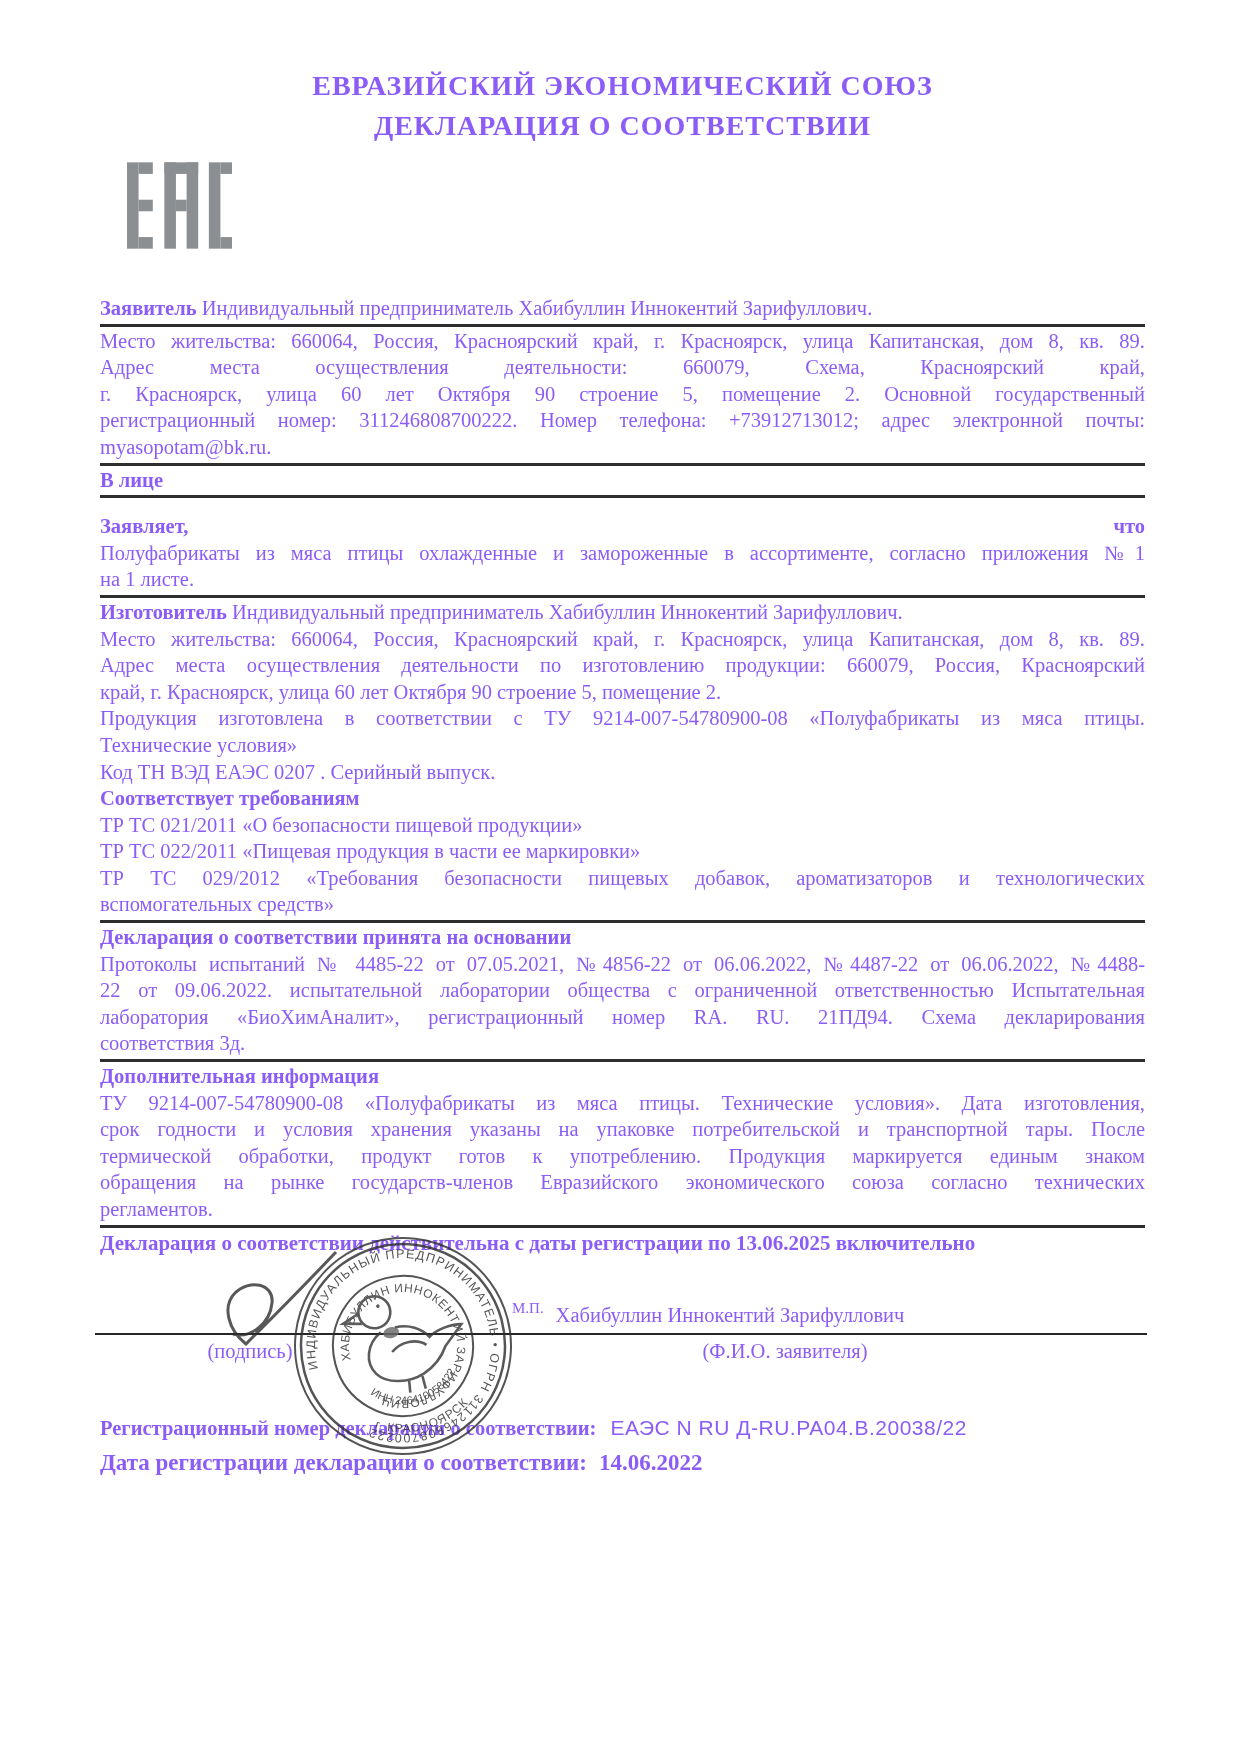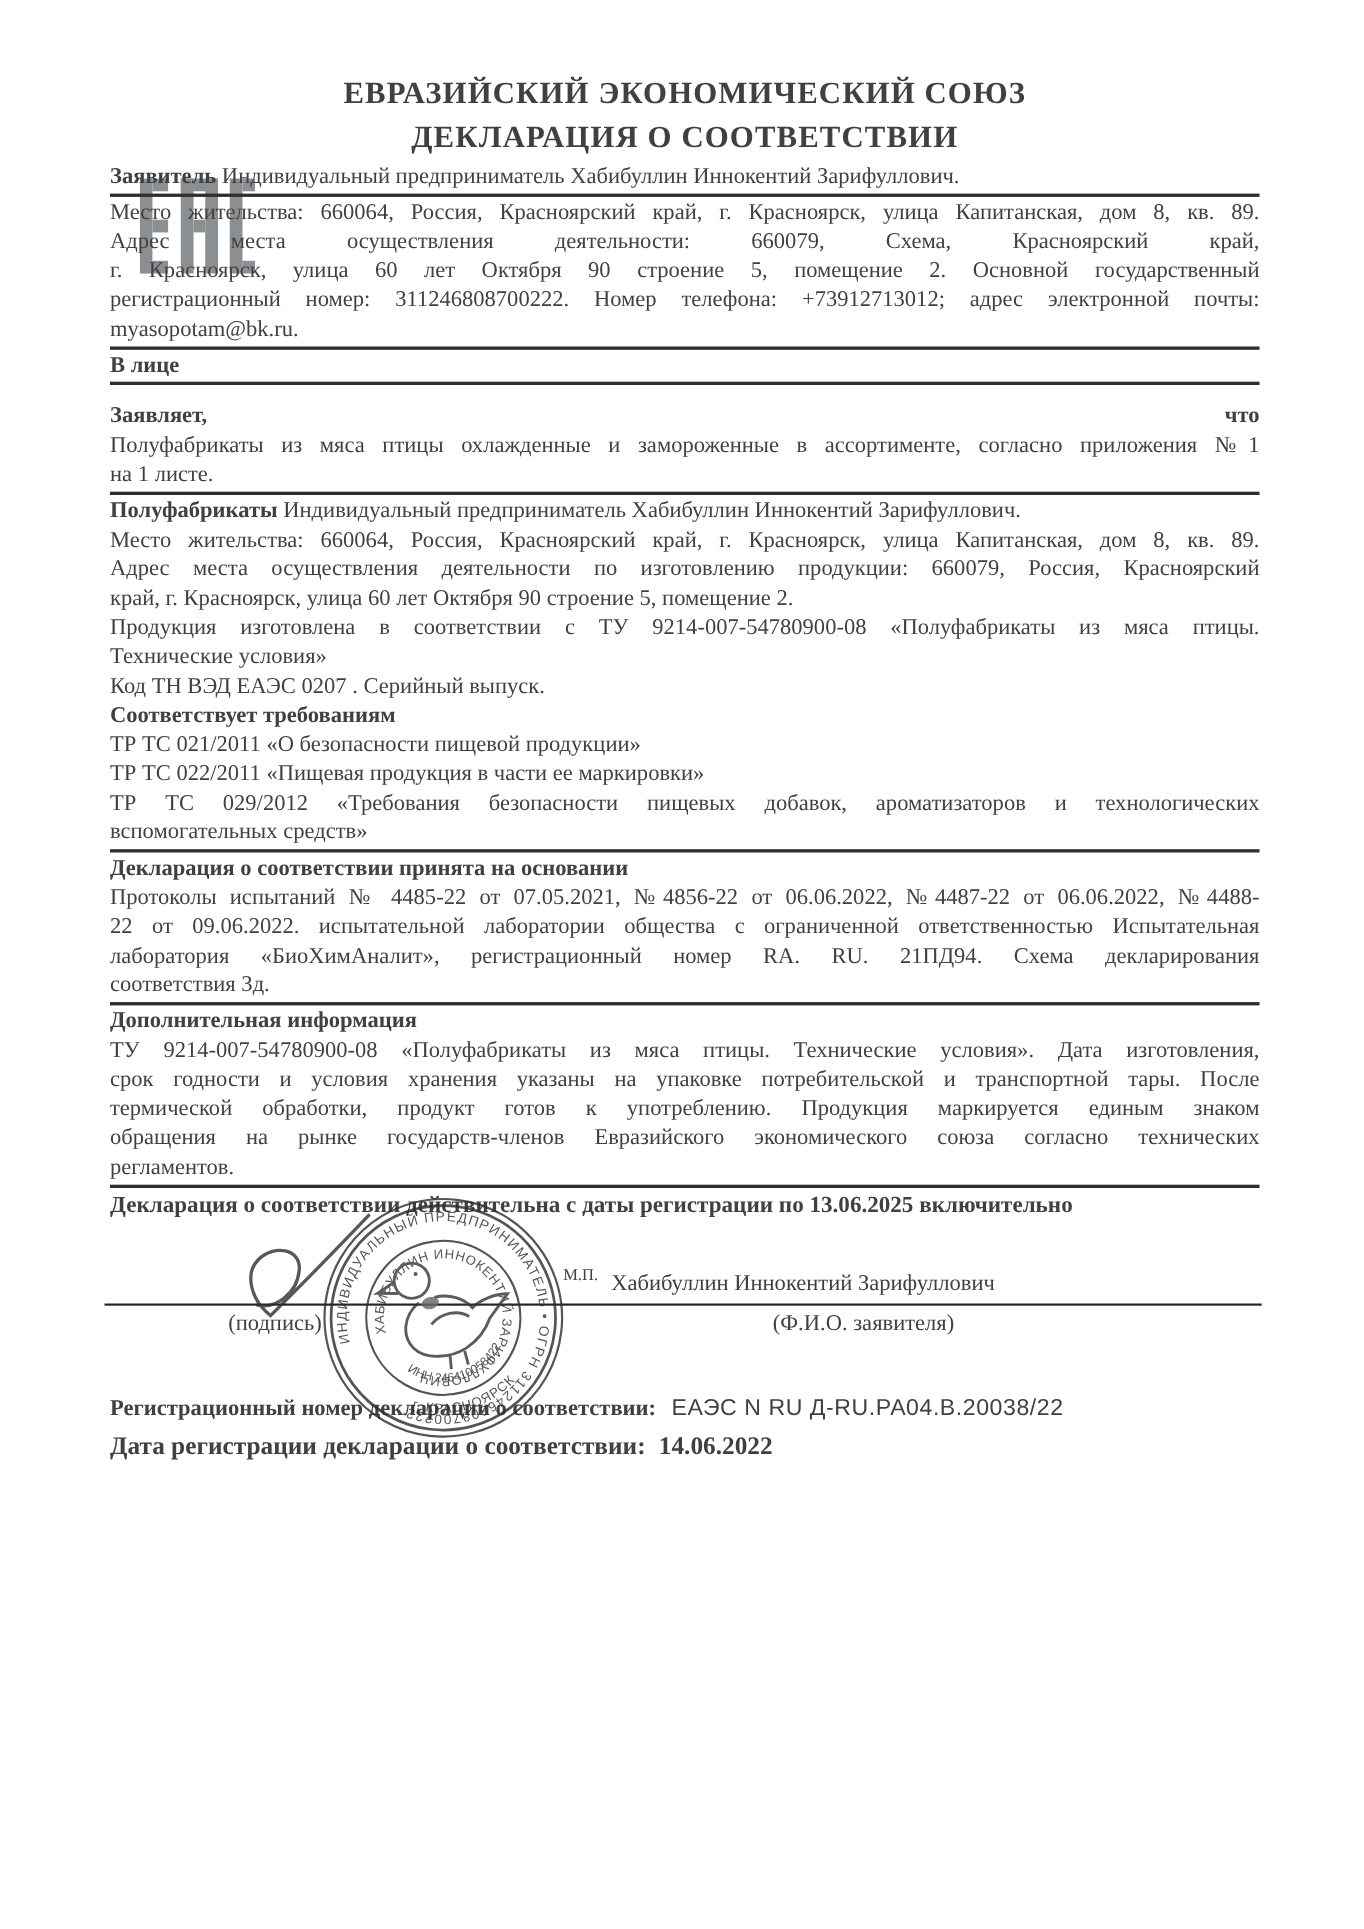--- a/index.html
+++ b/index.html
@@ -1,30 +1,30 @@
 <!DOCTYPE html>
 <html lang="ru"><head>
 <meta charset="utf-8">
 <style>
   html,body { margin:0; padding:0; background:#ffffff; }
   .page {
     position:relative; width:1240px; height:1754px; background:#ffffff;
     font-family:"Liberation Serif","DejaVu Serif",serif;
-    color:#404040; overflow:hidden;
+    color:#8b5cf6; overflow:hidden;
   }
   .content { position:absolute; left:100px; top:0; width:1045px; }
   .doc-title { padding-top:66px; text-align:center; font-weight:bold;
                font-size:28px; line-height:40px; letter-spacing:1px; }
   .eac { position:absolute; left:127px; top:157px; }
   .sec { border-bottom:3px solid #2e2e2e; padding:1px 0 2px; }
   .line { font-size:20.5px; line-height:26.6px; white-space:normal; }
   .jl { text-align:justify; text-align-last:justify; }
   .pl { text-align:left; }
   .b { font-weight:bold; }
-  .applicant-sec { }
+  .applicant-sec { margin-top:148px; }
   .split { display:flex; justify-content:space-between;margin-top:14px; }
   .bottom { position:relative; height:544px; }
   .validity { position:absolute; left:0; top:2px; width:100%; font-size:21px;
               font-weight:bold; line-height:27px; }
   .scribble { position:absolute; left:108px; top:16px; z-index:3; }
   .stamp { position:absolute; left:185px; top:0px; z-index:2; }
   .mp { position:absolute; left:388px; top:72px; font-size:15px; z-index:1;margin-left:24px; }
   .sig-name { position:absolute; left:430px; top:76px; width:400px;
               text-align:center; font-size:20.5px; }
   .sig-line { position:absolute; left:-5px; right:-2px; top:105px;
@@ -87,21 +87,21 @@
     <div class="sec">
       <div class="line split">
         <span class="b">Заявляет,</span>
         <span class="b">что</span>
       </div>
       <div class="line jl">Полуфабрикаты из мяса птицы охлажденные и замороженные в ассортименте, согласно приложения №1</div>
       <div class="line pl">на 1 листе.</div>
     </div>
 
     <div class="sec">
-      <div class="line pl"><span class="b">Полуфабрикаты</span><span> Индивидуальный предприниматель Хабибуллин Иннокентий Зарифуллович.</span></div>
+      <div class="line pl"><span class="b">Изготовитель</span><span> Индивидуальный предприниматель Хабибуллин Иннокентий Зарифуллович.</span></div>
       <div class="line jl">Место жительства: 660064, Россия, Красноярский край, г. Красноярск, улица Капитанская, дом 8, кв. 89.</div>
       <div class="line jl">Адрес места осуществления деятельности по изготовлению продукции: 660079, Россия, Красноярский</div>
       <div class="line pl">край, г. Красноярск, улица 60 лет Октября 90 строение 5, помещение 2.</div>
       <div class="line jl">Продукция изготовлена в соответствии с ТУ 9214-007-54780900-08 «Полуфабрикаты из мяса птицы.</div>
       <div class="line pl">Технические условия»</div>
       <div class="line pl">Код ТН ВЭД ЕАЭС 0207 . Серийный выпуск.</div>
       <div class="line pl b">Соответствует требованиям</div>
       <div class="line pl">ТР ТС 021/2011 «О безопасности пищевой продукции»</div>
       <div class="line pl">ТР ТС 022/2011 «Пищевая продукция в части ее маркировки»</div>
       <div class="line jl">ТР ТС 029/2012 «Требования безопасности пищевых добавок, ароматизаторов и технологических</div>

